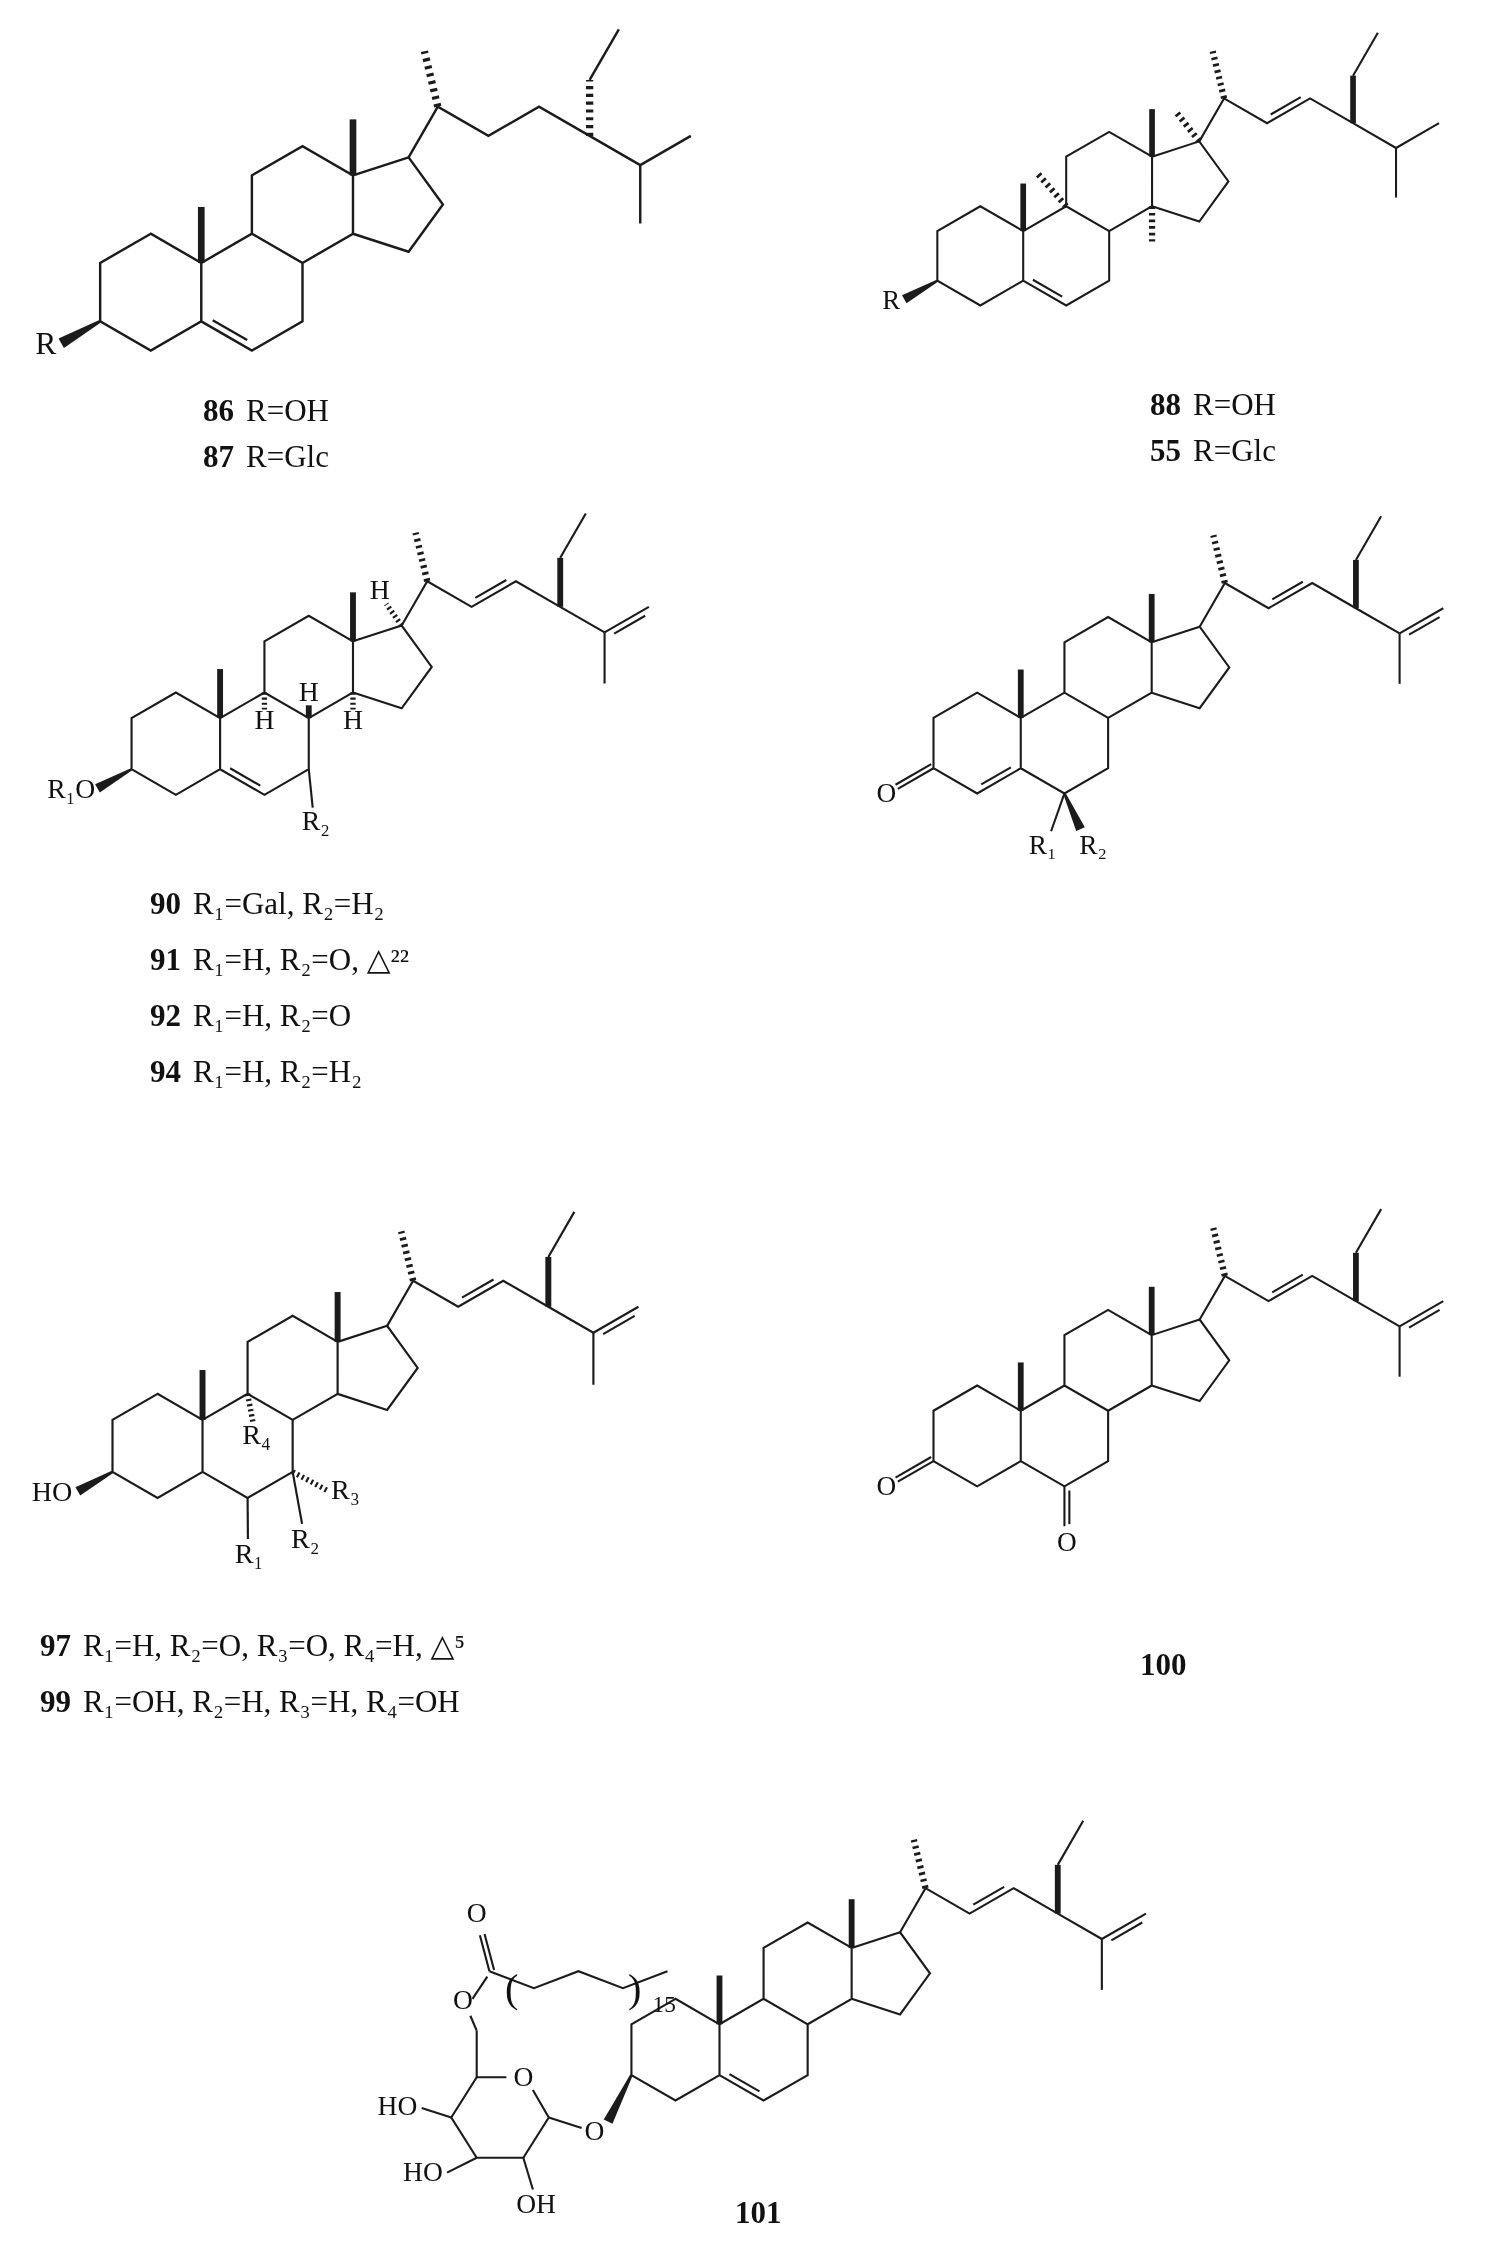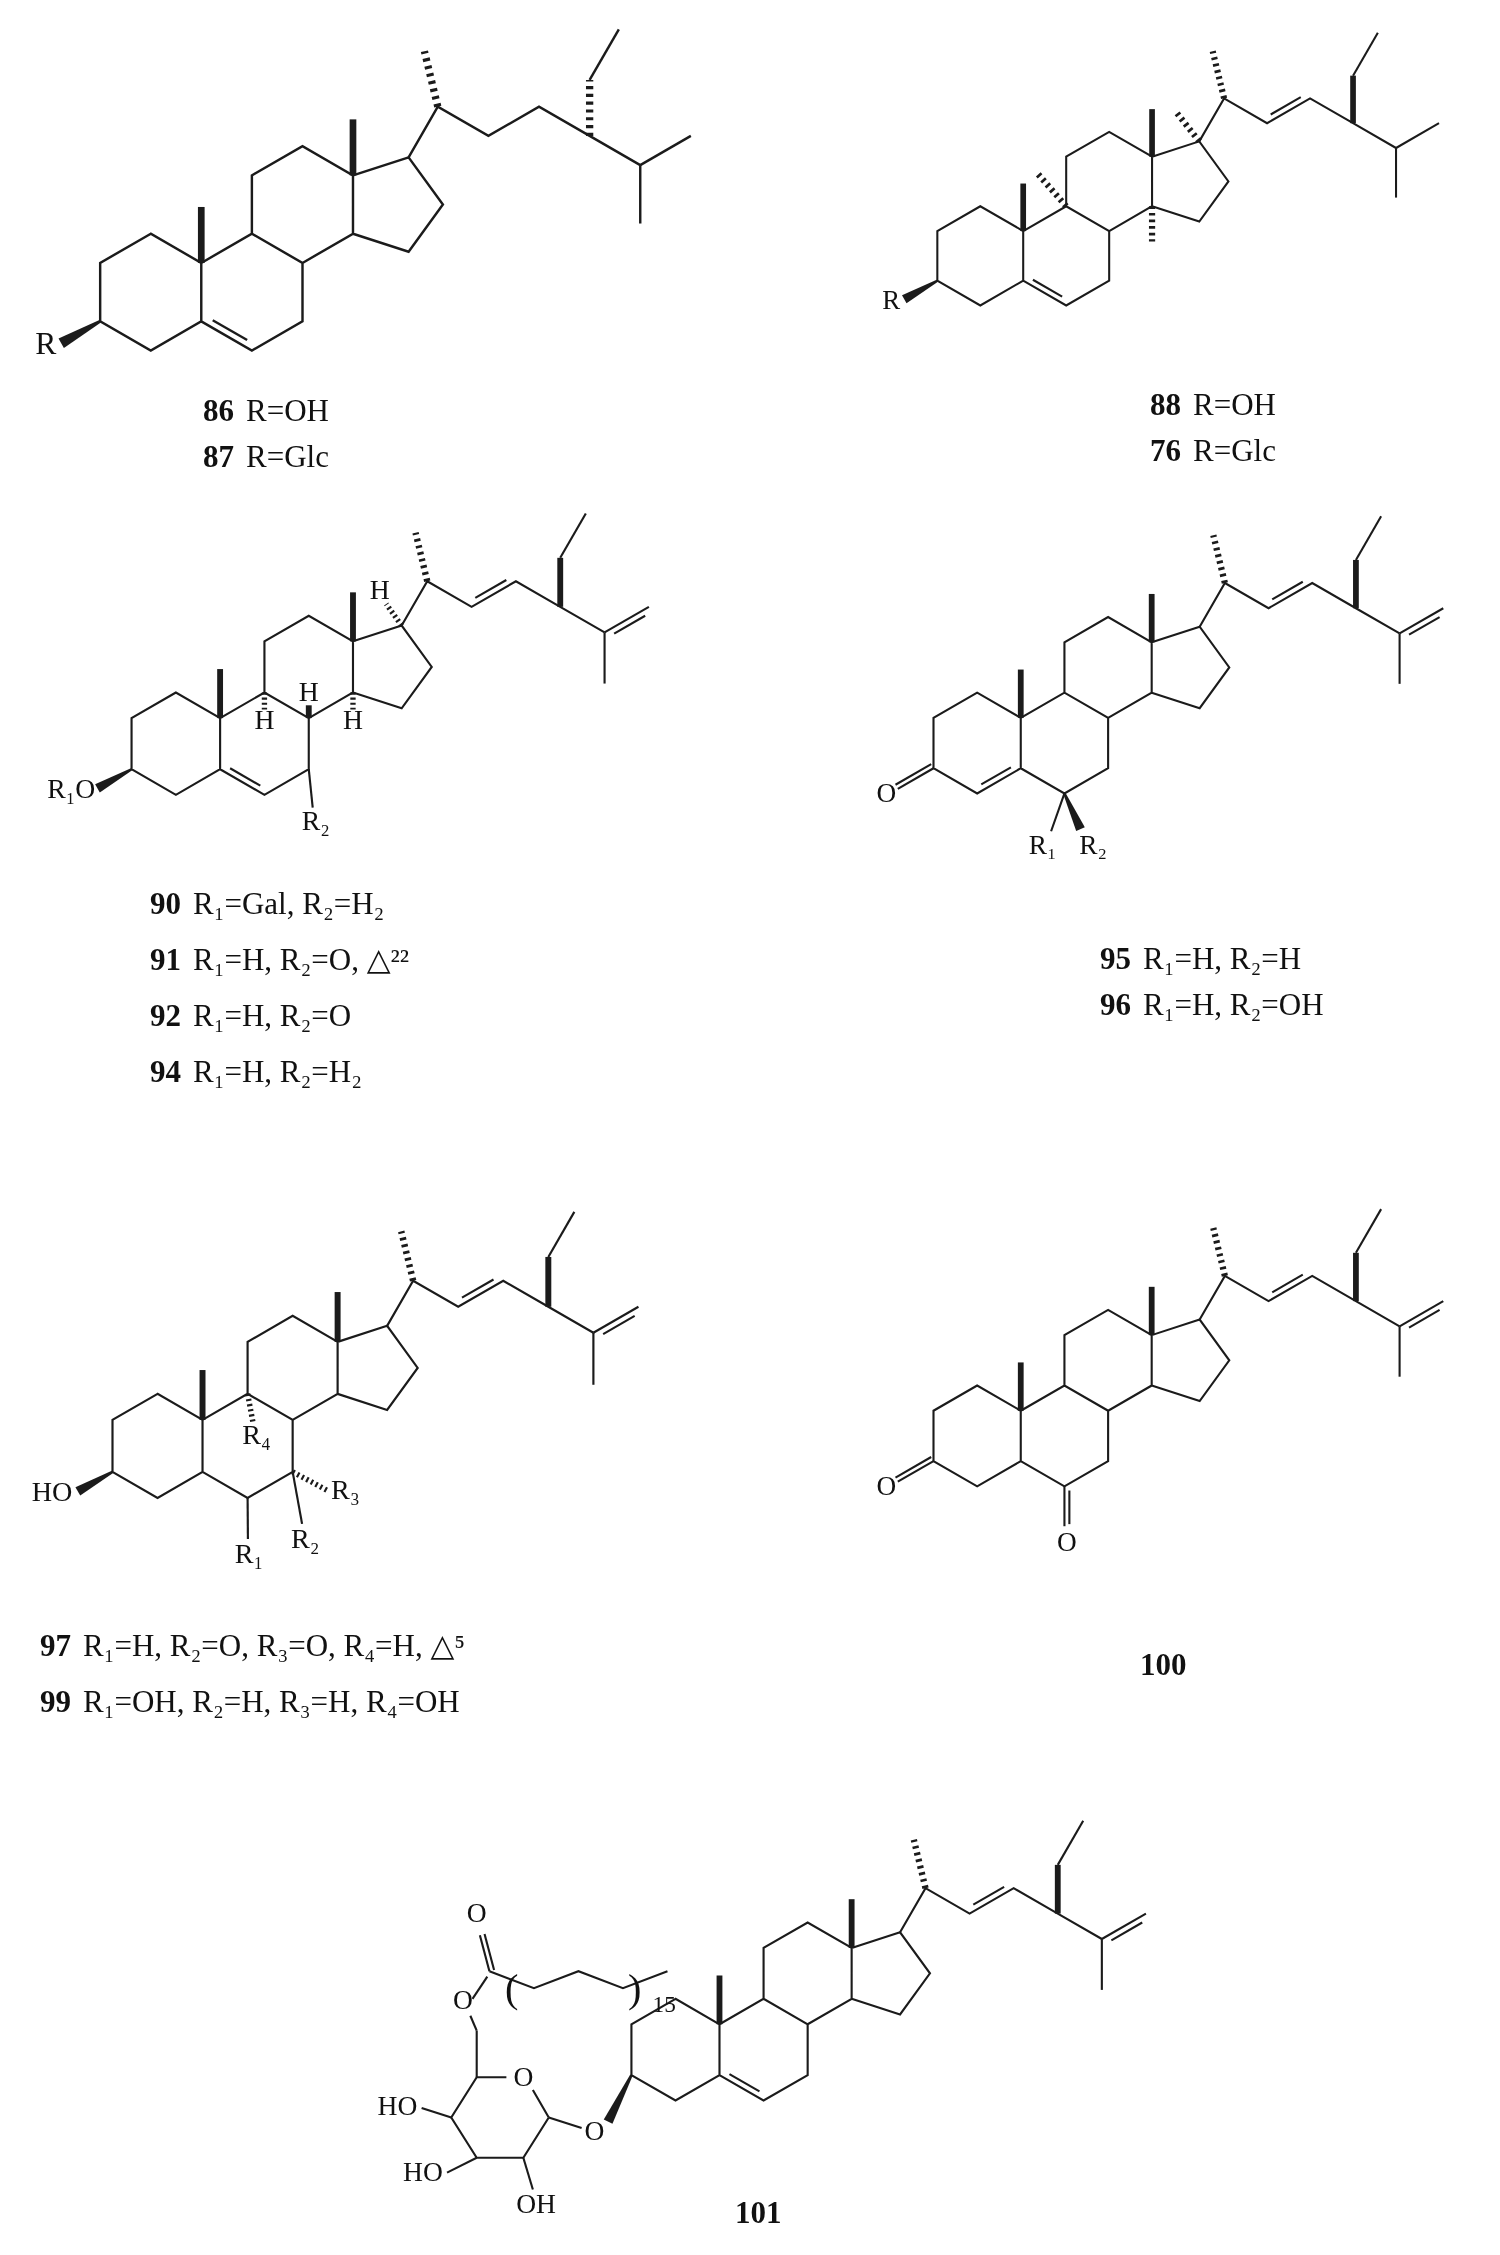--- a/index.html
+++ b/index.html
@@ -68,21 +68,21 @@
     </svg>
   </div>
 
   <div class="lbls" style="left:203px;top:388px">
     <div class="ln"><span class="num">86</span><span>R=OH</span></div>
     <div class="ln"><span class="num">87</span><span>R=Glc</span></div>
   </div>
 
   <div class="lbls" style="left:1150px;top:382px">
     <div class="ln"><span class="num">88</span><span>R=OH</span></div>
-    <div class="ln"><span class="num">76</span><span>R=Glc</span></div>
+    <div class="ln"><span class="num">55</span><span>R=Glc</span></div>
   </div>
 
   <div class="struct" style="left:25px;top:492px">
     <svg width="650" height="352" viewBox="-30 30 610 330">
       <g>
         <path class="bnd" d="M111.6,218 L70,242 L70,290 L111.6,314 L153.1,290 L153.1,242 Z M153.1,290 L194.7,314 L236.3,290 L236.3,242 L194.7,218 L153.1,242 M194.7,218 L194.7,170 L236.3,146 L277.8,170 L277.8,218 L236.3,242 M277.8,218 L323.5,232.8 L351.7,194 L323.5,155.2 L277.8,170"></path>
         <line class="dbl" x1="162.5" y1="289.1" x2="190.8" y2="305.4"></line>
         <path class="bnd" d="M323.5,155.2 L347.5,113.6 L389.1,137.6 L430.7,113.6 L472.3,137.6 L513.9,161.6"></path>
         <line class="dbl" x1="392.6" y1="129.2" x2="421.7" y2="112.4"></line>
         <line class="bold" x1="472.3" y1="137.6" x2="472.3" y2="91.6"></line>
@@ -135,24 +135,20 @@
     </svg>
   </div>
 
   <div class="lbls wide" style="left:150px;top:876px">
     <div class="ln"><span class="num">90</span><span>R₁=Gal, R₂=H₂</span></div>
     <div class="ln"><span class="num">91</span><span>R₁=H, R₂=O, △²²</span></div>
     <div class="ln"><span class="num">92</span><span>R₁=H, R₂=O</span></div>
     <div class="ln"><span class="num">94</span><span>R₁=H, R₂=H₂</span></div>
   </div>
 
-  <div class="lbls" style="left:1100px;top:936px">
-    <div class="ln"><span class="num">95</span><span>R₁=H, R₂=H</span></div>
-    <div class="ln"><span class="num">96</span><span>R₁=H, R₂=OH</span></div>
-  </div>
 
   <div class="struct" style="left:15px;top:1190px">
     <svg width="650" height="385" viewBox="-20 30 600 355">
       <g>
         <path class="bnd" d="M111.6,218 L70,242 L70,290 L111.6,314 L153.1,290 L153.1,242 Z M153.1,290 L194.7,314 L236.3,290 L236.3,242 L194.7,218 L153.1,242 M194.7,218 L194.7,170 L236.3,146 L277.8,170 L277.8,218 L236.3,242 M277.8,218 L323.5,232.8 L351.7,194 L323.5,155.2 L277.8,170"></path>
         <path class="bnd" d="M323.5,155.2 L347.5,113.6 L389.1,137.6 L430.7,113.6 L472.3,137.6 L513.9,161.6"></path>
         <line class="dbl" x1="392.6" y1="129.2" x2="421.7" y2="112.4"></line>
         <line class="bold" x1="472.3" y1="137.6" x2="472.3" y2="91.6"></line>
         <line class="bnd" x1="472.3" y1="91.6" x2="496.3" y2="50"></line>
         <line class="bnd" x1="513.9" y1="161.6" x2="555.5" y2="137.6"></line>

